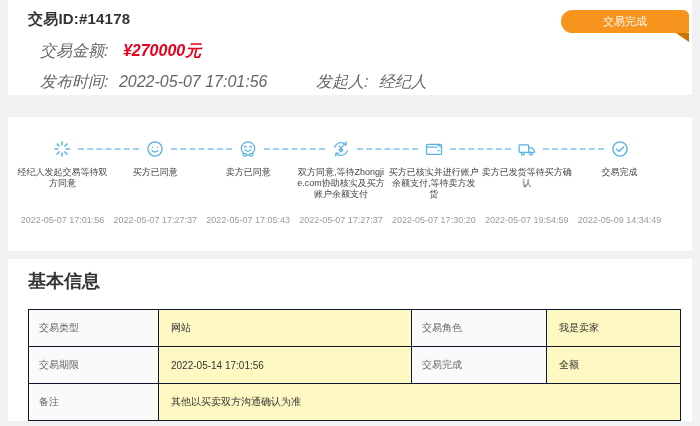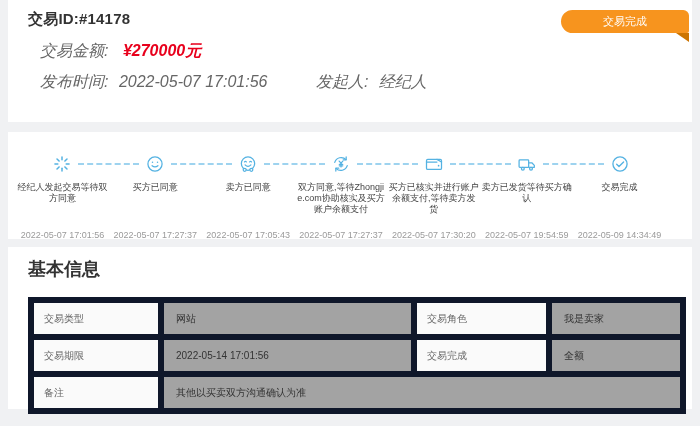--- a/index.html
+++ b/index.html
@@ -1,54 +1,54 @@
 <!DOCTYPE html>
 <html><head>
 <meta charset="utf-8">
 <style>
   * { margin:0; padding:0; box-sizing:border-box; }
   html,body { width:700px; height:426px; overflow:hidden; }
   body { background:#f0f1f3; font-family:"Liberation Sans","DejaVu Sans",sans-serif; color:#333; }
   .card { background:#fff; margin:0 8px; position:relative; }
 
   
-  .card-header { height:122px; margin-top:0; }
+  .card-header { height:95px; margin-top:0; }
   .page-title { font-size:15px; font-weight:bold; color:#333; padding:10px 0 0 20px; letter-spacing:.2px; }
   .hdr-row { font-size:16px; color:#666; padding-left:32px;font-style:italic; }
   .row-amount { margin-top:12px; }
   .row-publish { margin-top:10px; }
   .amount-value { color:#e8001c; font-weight:bold; margin-left:10px; }
   .pub-value { margin-left:6px; color:#666; }
   .initiator { margin-left:44px; }
   .ribbon { position:absolute; top:10px; right:3px; width:128px; height:23px;
             background:#f7941e; color:#fff; font-size:11px; text-align:center;
             line-height:23px; border-radius:12px 6px 2px 12px; }
   .ribbon-fold { position:absolute; top:33px; right:3px; width:0; height:0;
                  border-top:9px solid #cc7400; border-left:13px solid transparent; }
 
   
-  .card-timeline { height:107px; margin-top:10px; padding:22px 26px 0 8px; }
+  .card-timeline { height:134px; margin-top:22px; padding:22px 26px 0 8px; }
   .steps { display:flex; }
   .step { flex:1 1 0; position:relative; text-align:center; }
   .step-icon { display:block; width:20px; height:20px; margin:0 auto; }
   .step-icon svg { display:block; width:20px; height:20px; }
   .connector { position:absolute; top:9px; left:calc(50% + 16px); right:calc(-50% + 16px);
                border-top:2px dashed #9ed3ef; }
   .step-label { margin-top:8px; height:48px; font-size:9px; line-height:11px; color:#444;
                 word-break:break-all; padding:0 1px; }
   .step-date { font-size:9px; color:#9a9a9a; white-space:nowrap; }
 
   
   .card-info { height:162px; margin-top:8px; padding:10px 20px 0 20px; }
   .section-title { font-size:18px; font-weight:bold; color:#333; }
   table.info { width:652px; border-collapse:collapse; margin-top:16px; table-layout:fixed;
                border:1px solid #ededed; font-size:10px; }
-  table.info td { border:6px solid #0f172a; height:37px; vertical-align:middle; }
+  table.info td { border:1px solid #0f172a; height:37px; vertical-align:middle; }
   td.lbl { background:#fafafa; color:#666; padding-left:10px; }
-  td.val { background:#a3a3a3; color:#333; padding-left:12px; }
+  td.val { background:#fef9c3; color:#333; padding-left:12px; }
   col.c-l1 { width:130px; } col.c-v1 { width:253px; }
   col.c-l2 { width:135px; } col.c-v2 { width:134px; }
 </style>
 </head>
 <body>
 
 <div class="card card-header">
   <div class="page-title">交易ID:#14178</div>
   <div class="hdr-row row-amount">
     <span>交易金额:</span>

